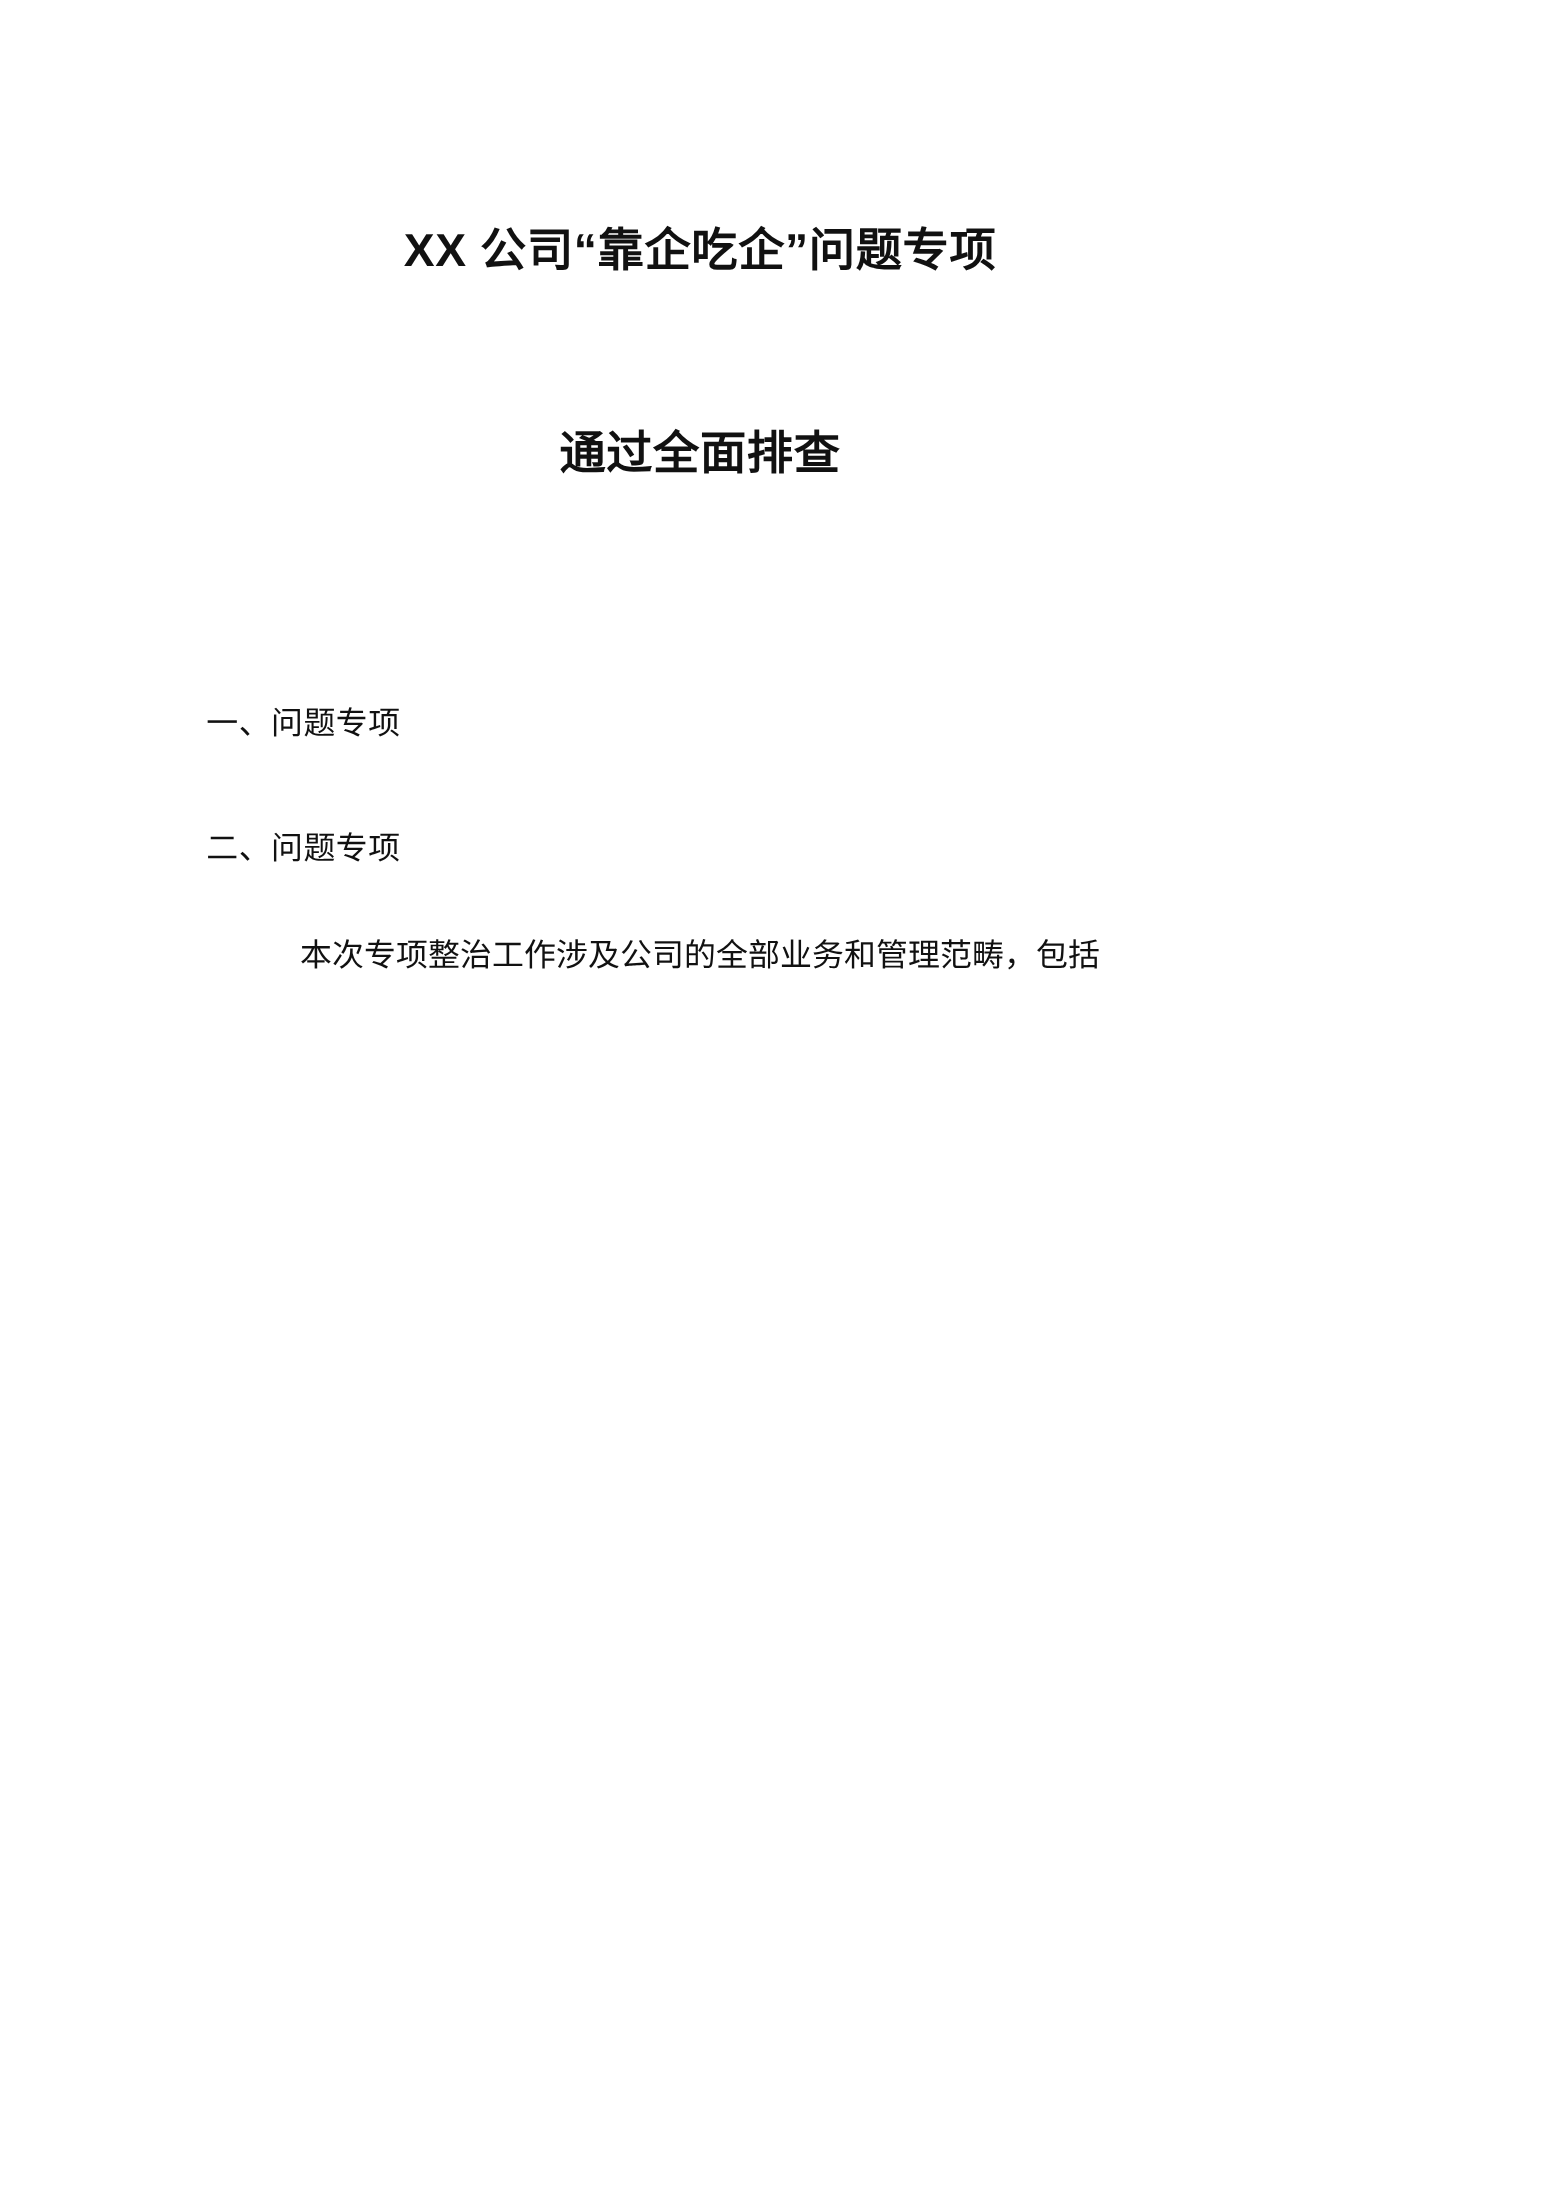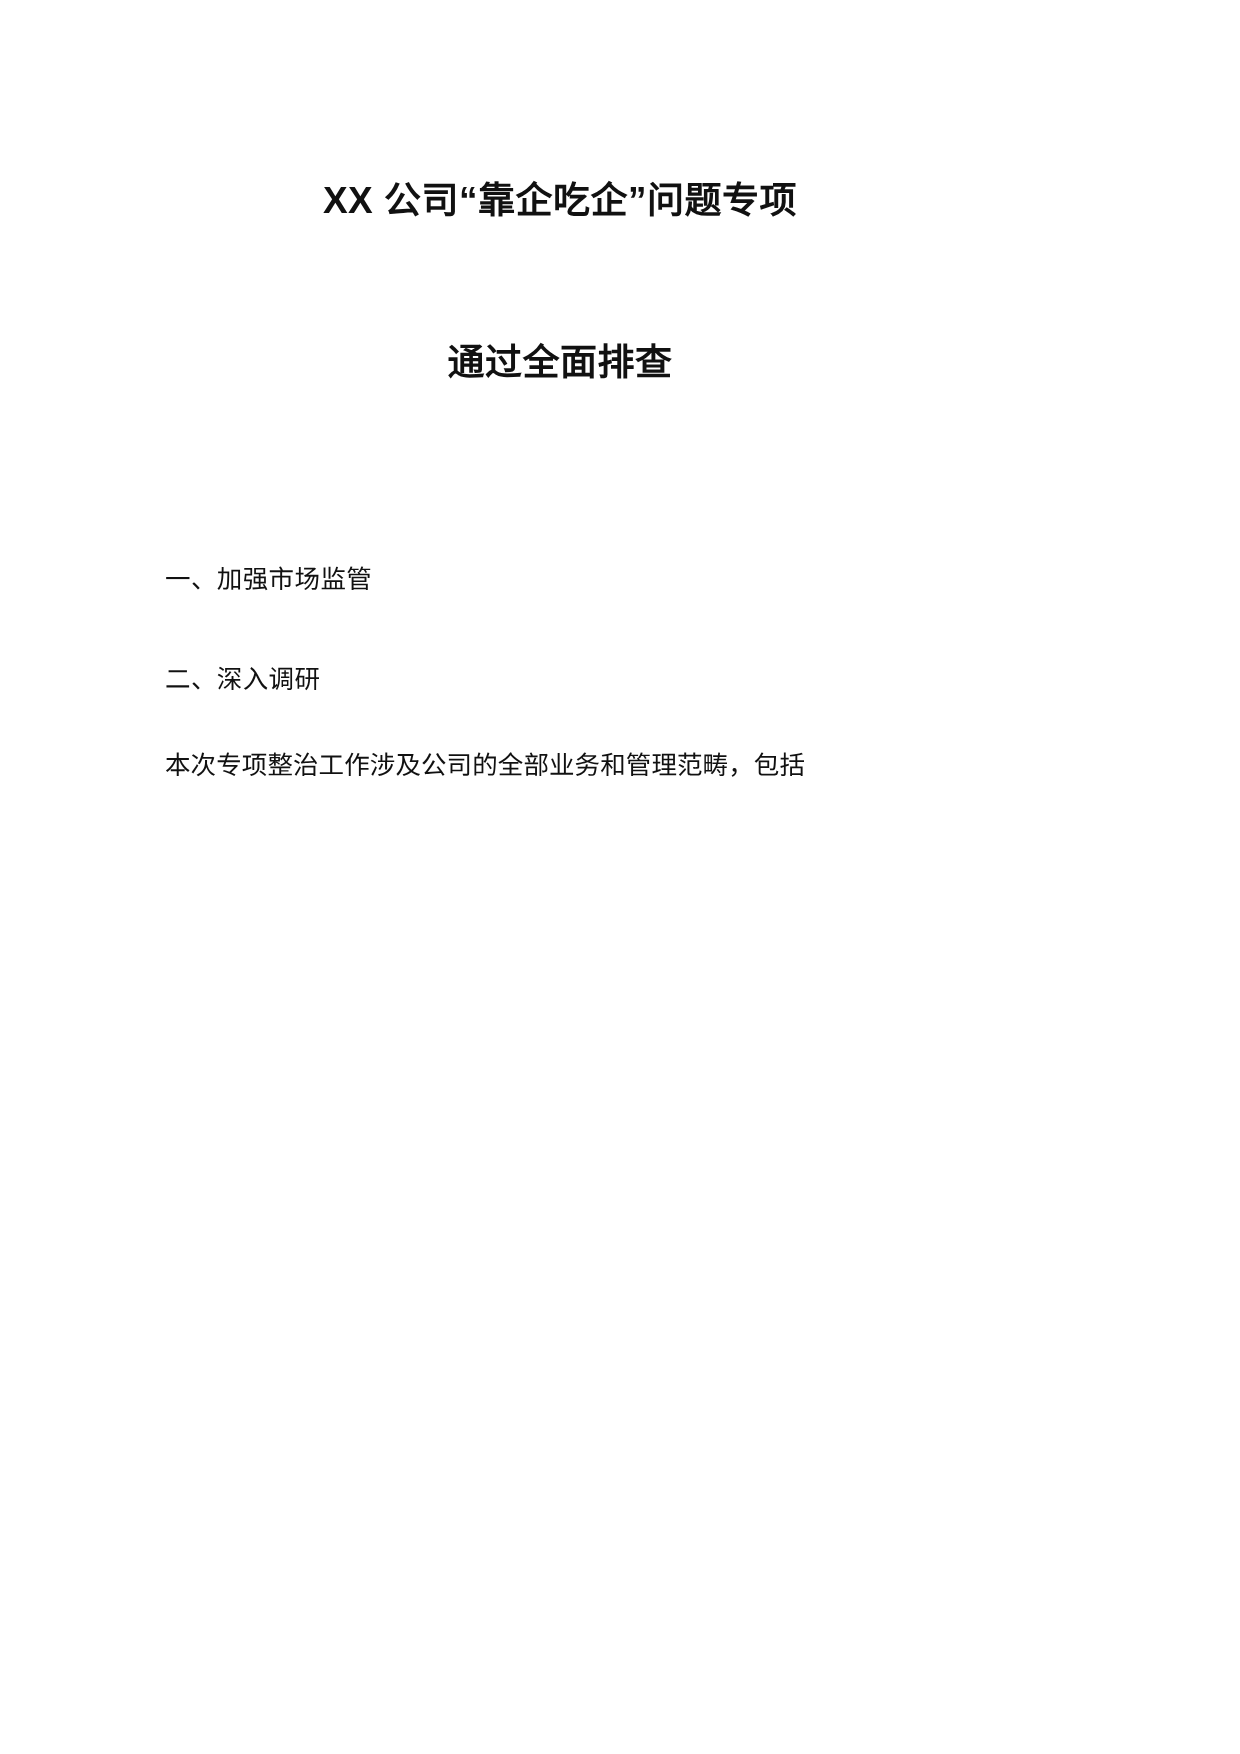--- a/index.html
+++ b/index.html
@@ -70,34 +70,34 @@
     color: #111111;
     text-align: justify;
     text-justify: inter-character;
     letter-spacing: 0.1px;
     word-break: break-all;
   }
   .body-paragraph.tight {
     margin-top: 40px;
   }
   .body-paragraph.last-line {
-    text-align: left;
+    text-align: center;
   }
 </style>
 </head>
 <body>
 
 <div class="page">
   <div class="page-inner">
 
     <h1 class="doc-title line-1">XX 公司“靠企吃企”问题专项</h1>
 
     <h1 class="doc-title line-2">通过全面排查</h1>
 
-    <h2 class="section-heading first">一、加强市场监管</h2>
+    <h2 class="section-heading first">一、问题专项</h2>
 
 
-    <h2 class="section-heading later">二、深入调研</h2>
+    <h2 class="section-heading later">二、问题专项</h2>
 
     <p class="body-paragraph tight last-line">本次专项整治工作涉及公司的全部业务和管理范畴，包括</p>
 
   </div>
 </div>
 
 </body></html>

